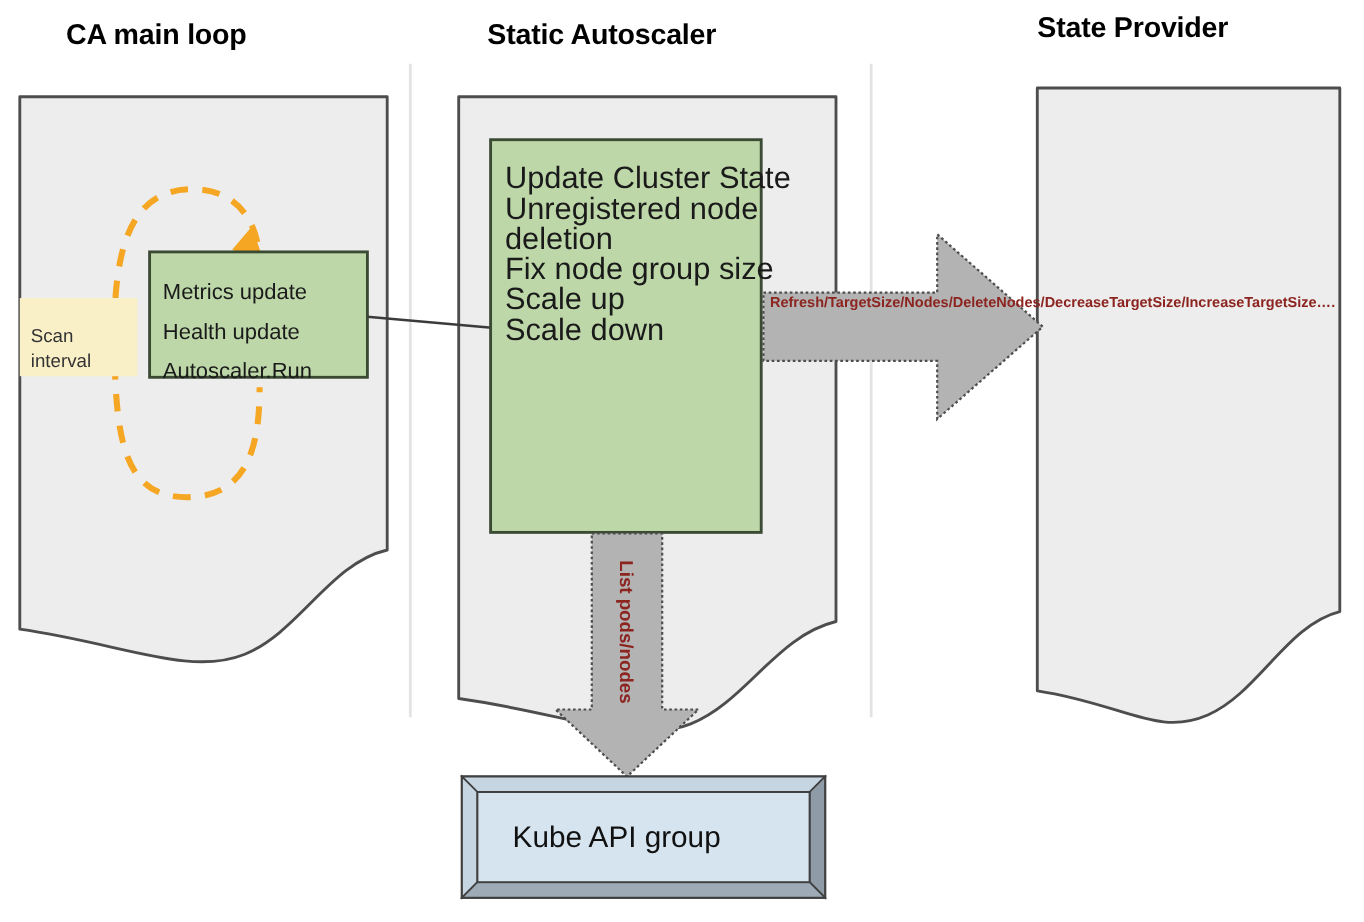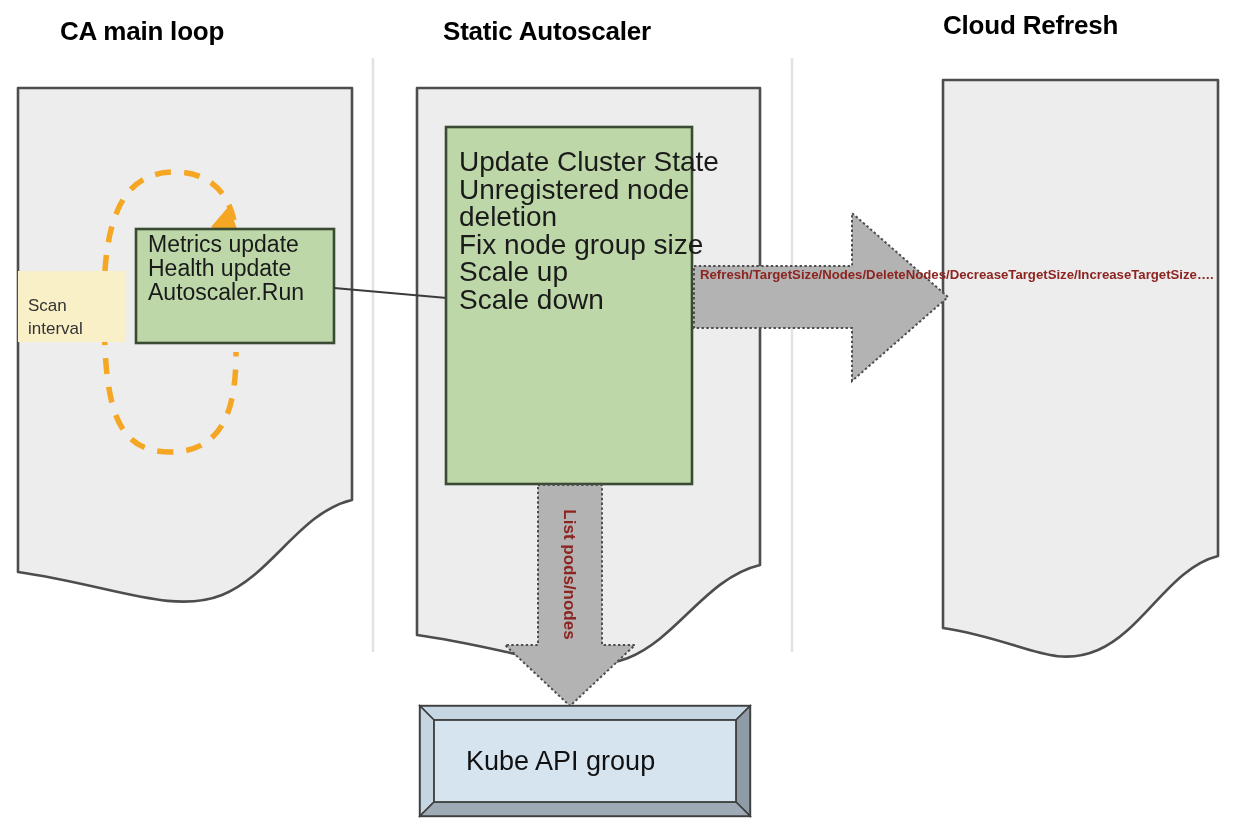--- a/index.html
+++ b/index.html
@@ -43,23 +43,23 @@
   
   .txt {
     position: absolute;
     color: #1a1a1a;
     font-size: 21px;
     line-height: 27px;
     white-space: pre-line;
   }
   #metrics-text {
     left: 148px;
-    top: 232px;
-    font-size: 23px;
-    line-height: 24px;
+    top: 248px;
+    font-size: 20px;
+    line-height: 36px;
   }
   #static-steps-text {
     left: 459px;
     top: 148px;
     font-size: 28px;
     line-height: 27.5px;
   }
   #scan-text {
     left: 28px;
     top: 294px;
@@ -145,21 +145,21 @@
       <polygon points="750,706 750,816 736,802 736,720" fill="#8f9ba6" stroke="#404040" stroke-width="1.6"></polygon>
       <polygon points="420,816 750,816 736,802 434,802" fill="#9eabb6" stroke="#404040" stroke-width="1.6"></polygon>
       <rect x="434" y="720" width="302" height="82" fill="#d6e4f0" stroke="#404040" stroke-width="1.8"></rect>
     </g>
   </svg>
 
   <div class="col-title" id="title-ca">CA main loop</div>
 
   <div class="col-title" id="title-static">Static Autoscaler</div>
 
-  <div class="col-title" id="title-cloud">Cloud Refresh</div>
+  <div class="col-title" id="title-cloud">State Provider</div>
 
   <div class="txt" id="scan-text">Scan
 interval</div>
 
   <div class="txt" id="metrics-text">Metrics update
 Health update
 Autoscaler.Run</div>
 
   <div class="txt" id="static-steps-text">Update Cluster State
 Unregistered node

